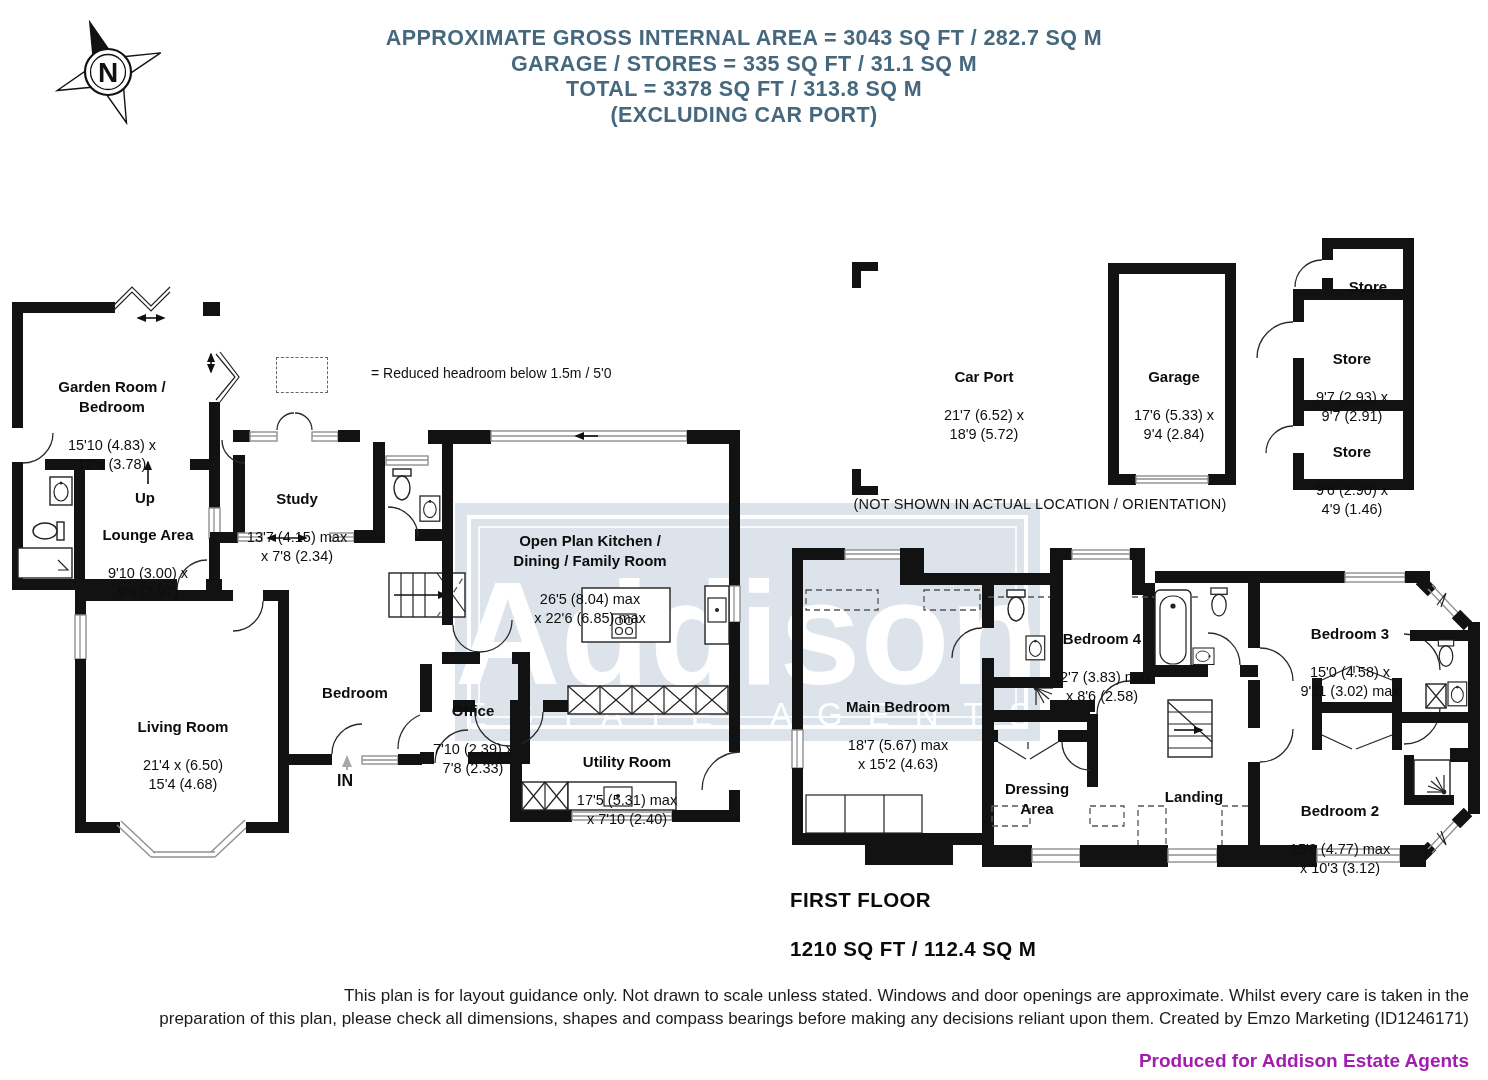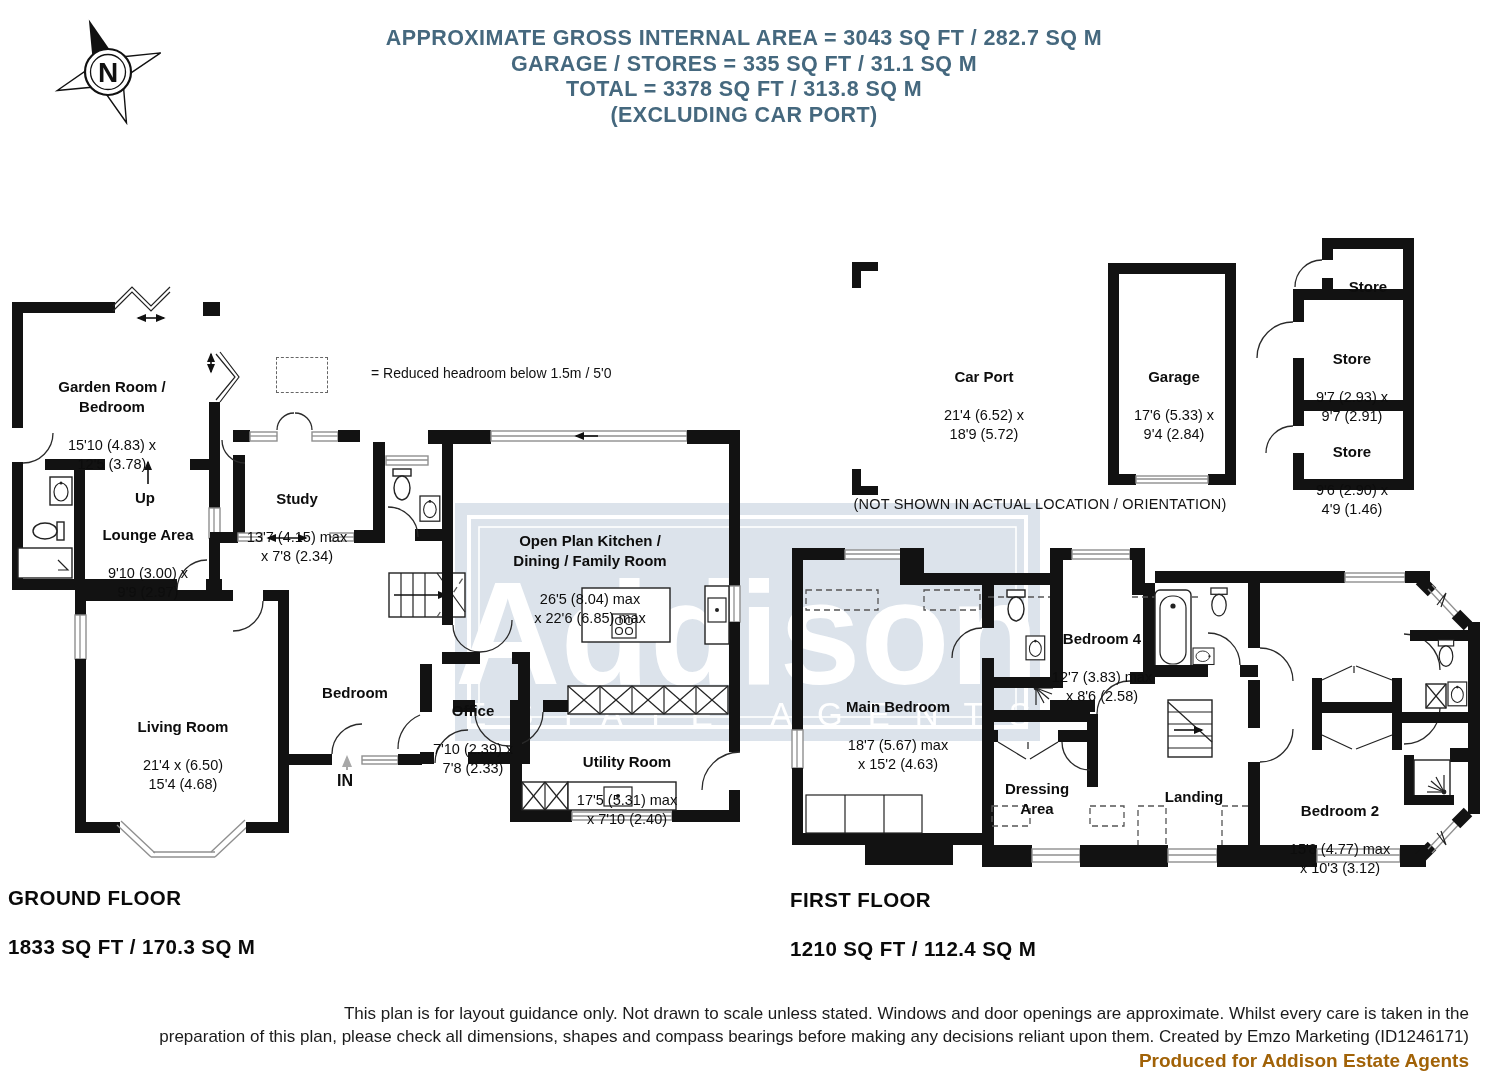--- a/index.html
+++ b/index.html
@@ -29,21 +29,21 @@
   .mini{position:absolute;font-weight:bold;font-size:15px;color:#0d0d0d;z-index:3;}
   .floor-title{position:absolute;font-weight:bold;font-size:20.5px;line-height:1.18;
                letter-spacing:.4px;color:#0a0a0a;white-space:pre-line;z-index:3;}
   .note{position:absolute;transform:translateX(-50%);font-size:14.5px;color:#151515;
         text-align:right;white-space:pre-line;letter-spacing:.2px;z-index:3;}
   .legend-box{position:absolute;left:276px;top:357px;width:50px;height:34px;
               border:1.6px dashed #666;z-index:3;}
   .legend-text{position:absolute;left:343px;top:365px;font-size:14px;color:#111;z-index:3;margin-left:28px;}
   .footer{position:absolute;left:50%;bottom:8px;transform:translateX(-50%);text-align:right;width:1450px;z-index:3;}
   .footer .fl{font-size:17px;line-height:23px;color:#1b1b1b;}
-  .footer .fp{font-size:19px;font-weight:bold;color:#a16207;margin-top:2px;}
+  .footer .fp{font-size:19px;font-weight:bold;color:#a21caf;margin-top:20px;}
   .plan{position:absolute;left:0;top:0;z-index:1;}
   .compass{position:absolute;left:52px;top:2px;z-index:3;}
 </style>
 </head>
 <body>
 
 <div class="page">
 
   <svg class="compass" width="112" height="132" viewBox="0 0 112 132">
     <g transform="rotate(-20 56 70)">
@@ -526,29 +526,34 @@
     <span class="dm">12'7 (3.83) max
 x 8'6 (2.58)</span>
   </div>
   <div class="lbl" style="left:1037px;top:760px">
     <span class="nm">Dressing
 Area</span>
   </div>
   <div class="lbl" style="left:1194px;top:768px">
     <span class="nm">Landing</span>
   </div>
+  <div class="lbl" style="left:1350px;top:605px">
+    <span class="nm">Bedroom 3</span>
+    <span class="dm">15'0 (4.58) x
+9'11 (3.02) max</span>
+  </div>
   <div class="lbl" style="left:1340px;top:782px">
     <span class="nm">Bedroom 2</span>
     <span class="dm">15'8 (4.77) max
 x 10'3 (3.12)</span>
   </div>
 
   <div class="lbl" style="left:984px;top:348px">
     <span class="nm">Car Port</span>
-    <span class="dm">21'4 (6.52) x
+    <span class="dm">21'7 (6.52) x
 18'9 (5.72)</span>
   </div>
   <div class="lbl" style="left:1174px;top:348px">
     <span class="nm">Garage</span>
     <span class="dm">17'6 (5.33) x
 9'4 (2.84)</span>
   </div>
   <div class="lbl" style="left:1368px;top:258px">
     <span class="nm">Store</span>
   </div>
@@ -557,24 +562,20 @@
     <span class="dm">9'7 (2.93) x
 9'7 (2.91)</span>
   </div>
   <div class="lbl" style="left:1352px;top:423px">
     <span class="nm">Store</span>
     <span class="dm">9'6 (2.90) x
 4'9 (1.46)</span>
   </div>
   <div class="note" style="left:1040px;top:496px">(NOT SHOWN IN ACTUAL LOCATION / ORIENTATION)</div>
 
-  <div class="floor-title" style="left:8px;top:862px">
-    <div>GROUND FLOOR</div>
-    <div>1833 SQ FT / 170.3 SQ M</div>
-  </div>
   <div class="floor-title" style="left:790px;top:864px">
     <div>FIRST FLOOR</div>
     <div>1210 SQ FT / 112.4 SQ M</div>
   </div>
 
   <div class="footer">
     <div class="fl">This plan is for layout guidance only. Not drawn to scale unless stated. Windows and door openings are approximate. Whilst every care is taken in the</div>
     <div class="fl">preparation of this plan, please check all dimensions, shapes and compass bearings before making any decisions reliant upon them. Created by Emzo Marketing (ID1246171)</div>
     <div class="fp">Produced for Addison Estate Agents</div>
   </div>

